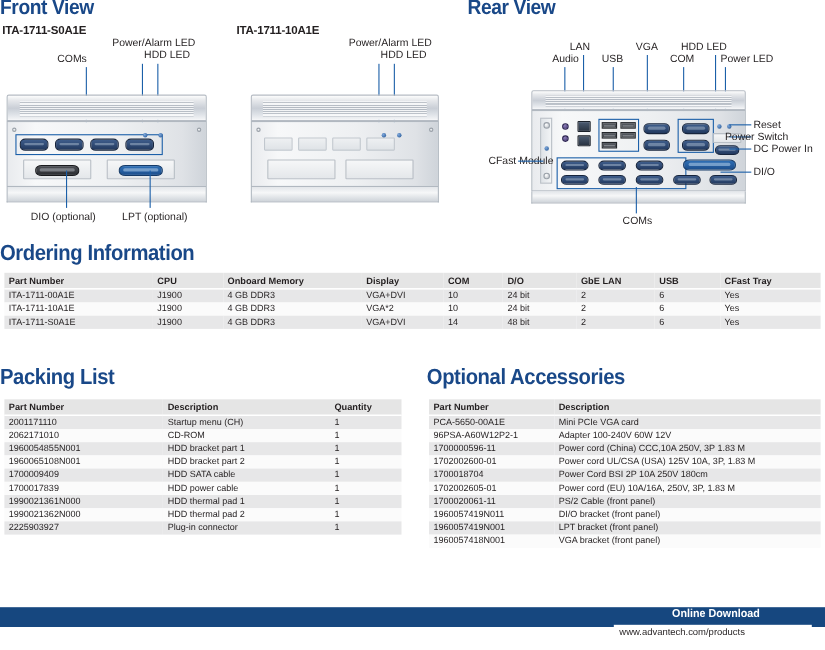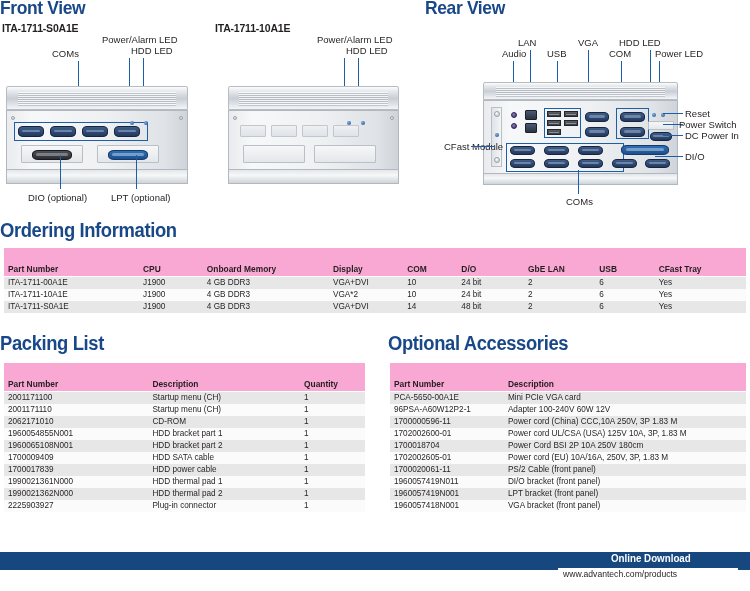--- a/index.html
+++ b/index.html
@@ -148,24 +148,24 @@
   }
 
   
   table.dt {
     border-collapse: collapse;
     width: 100%;
     font-size: 8.2px;
     color: #231f20;
   }
   table.dt th {
-    background: #f9a8d4;
+    background: #e5e5e5;
     font-weight: bold;
     text-align: left;
-    padding: 16px 3px 2px 4px;
+    padding: 2px 3px 2px 4px;
     font-size: 8.4px;
     white-space: nowrap;
     border-bottom: 1px solid #ffffff;
   }
   table.dt td {
     padding: 1px 3px 1px 4px;
     white-space: nowrap;
     line-height: 10px;
   }
   table.dt tbody tr:nth-child(odd) td { background: #e7e7e8; }
@@ -326,21 +326,21 @@
       <div class="db9" style="left:128px;top:58px;width:25px;height:9px;"></div>
       <div class="db9" style="left:161px;top:58px;width:25px;height:9px;"></div>
       <div class="lptc" style="left:137px;top:44px;width:48px;height:10px;"></div>
     </div>
     <div class="base" style="top:92px;height:11px;"></div>
   </div>
 
   <div class="lead-h" style="left:663px;top:113px;width:20px;"></div>
   <div class="callout" style="position:absolute;left:685px;top:108px;">Reset</div>
   <div class="lead-h" style="left:663px;top:124px;width:20px;"></div>
-  <div class="callout" style="position:absolute;left:679px;top:119px;">Power Switch</div>
+  <div class="callout" style="position:absolute;left:659px;top:119px;">Power Switch</div>
   <div class="lead-h" style="left:663px;top:135px;width:20px;"></div>
   <div class="callout" style="position:absolute;left:685px;top:130px;">DC Power In</div>
   <div class="lead-h" style="left:655px;top:156px;width:28px;"></div>
   <div class="callout" style="position:absolute;left:685px;top:151px;">DI/O</div>
 
   <div class="callout" style="position:absolute;left:404px;top:141px;margin-left:40px;">CFast Module</div>
   <div class="lead-h" style="left:471px;top:146px;width:23px;"></div>
 
   <div class="lead-v" style="left:578px;top:170px;height:24px;"></div>
   <div class="callout" style="position:absolute;left:566px;top:196px;">COMs</div>
@@ -422,25 +422,20 @@
         </colgroup>
       <thead>
           <tr id="pl-head">
             <th>Part Number</th>
             <th>Description</th>
             <th>Quantity</th>
           </tr>
         </thead>
       <tbody id="pl-body">
           <tr>
-            <td>2001171100</td>
-            <td>Startup menu (CH)</td>
-            <td>1</td>
-          </tr>
-          <tr>
             <td>2001171110</td>
             <td>Startup menu (CH)</td>
             <td>1</td>
           </tr>
           <tr>
             <td>2062171010</td>
             <td>CD-ROM</td>
             <td>1</td>
           </tr>
           <tr>

